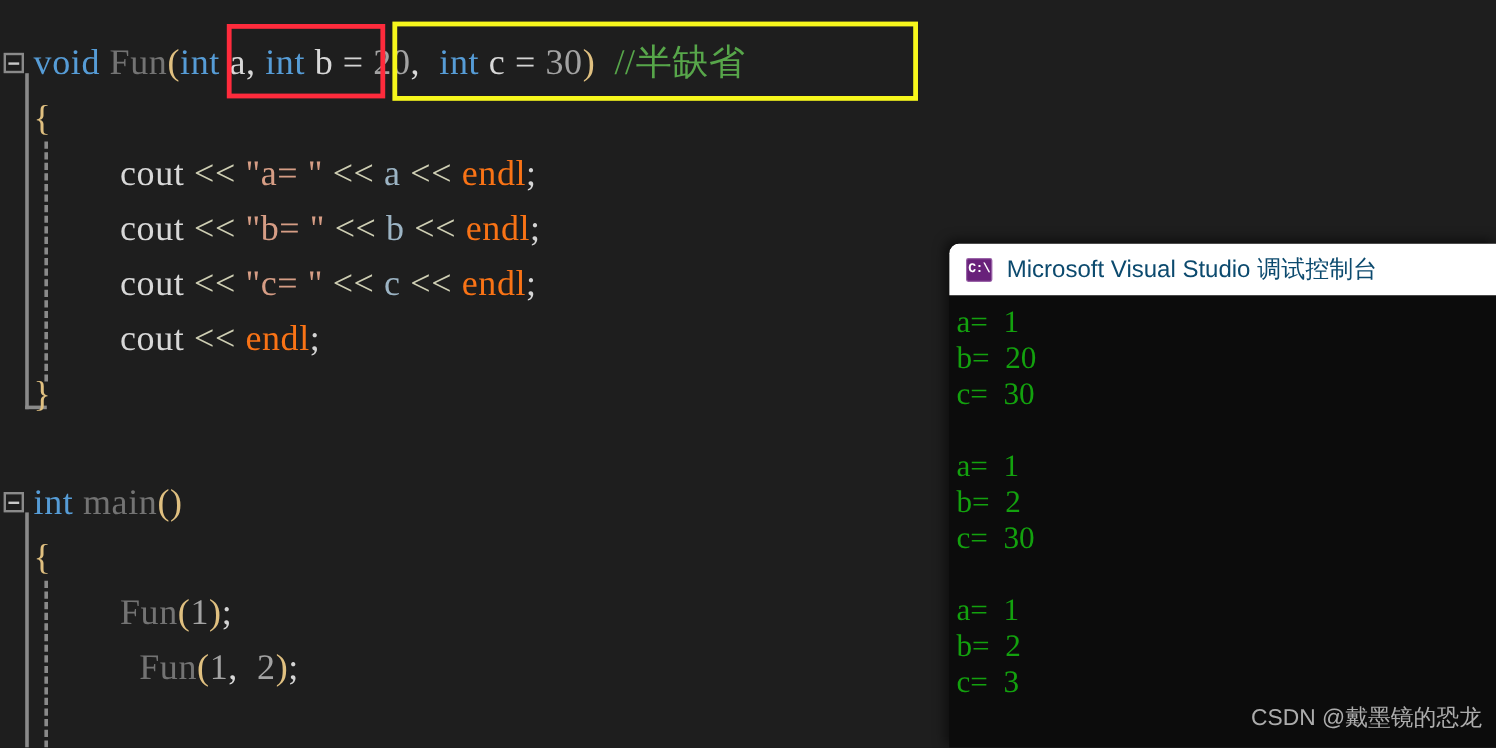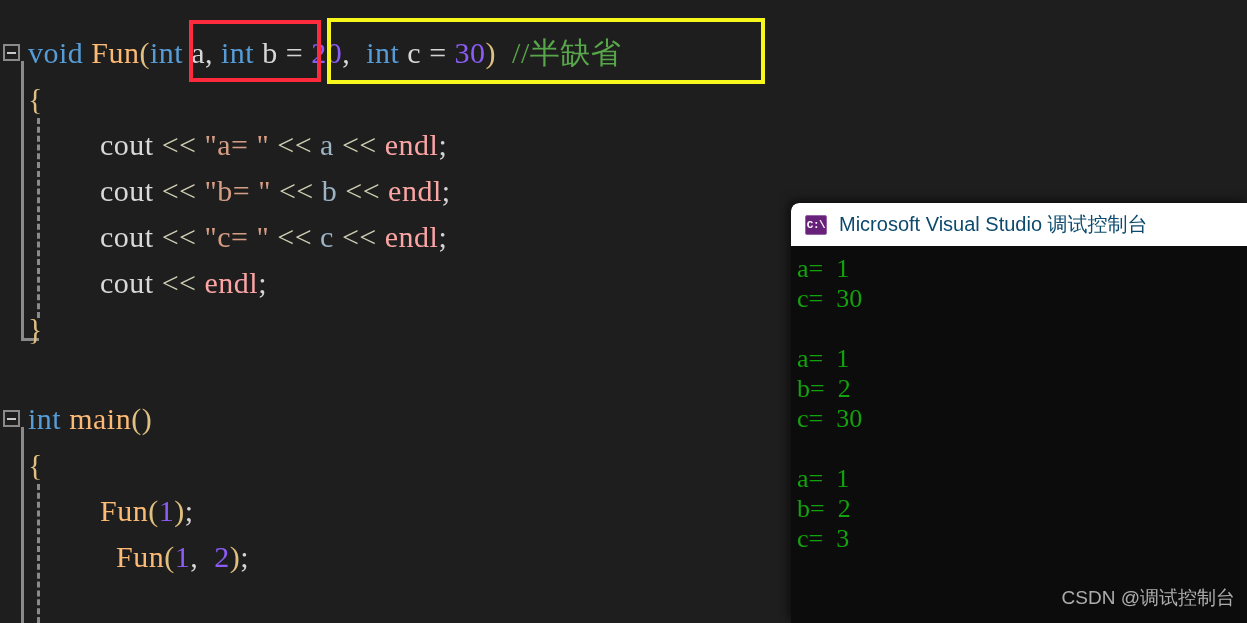--- a/index.html
+++ b/index.html
@@ -57,29 +57,29 @@
   
   .code-line {
     position: absolute;
     white-space: pre;
     font-size: 30px;
     line-height: 30px;
     letter-spacing: 0.5px;
     font-family: "Liberation Serif", "DejaVu Serif", serif;
   }
   .kw      { color: #569cd6; }   
-  .fn      { color: #fdba74; }   
+  .fn      { color: #737373; }   
   .plain   { color: #d8d8d8; }   
   .punct   { color: #d4d4d4; }   
   .brace   { color: #e0c080; }   
   .str     { color: #d69d85; }   
-  .num     { color: #8b5cf6; }   
+  .num     { color: #a3a3a3; }   
   .cmt     { color: #57a64a; }   
   .op      { color: #cfcfb4; }   
-  .endl    { color: #fca5a5; }   
+  .endl    { color: #f97316; }   
   .var     { color: #9cb4c4; }   
 
   
   .hl-box {
     position: absolute;
     box-sizing: border-box;
     background: transparent;
     pointer-events: none;
   }
   .hl-red    { border: 4px solid #ff2b3c; }
@@ -186,25 +186,26 @@
 
 <div id="console-window">
 
   <div id="console-titlebar">
     <div id="console-icon">C:\</div>
     <div id="console-title-text">Microsoft Visual Studio 调试控制台</div>
   </div>
 
   <div id="console-body">
     <div class="console-line">a=  1</div>
+    <div class="console-line">b=  20</div>
     <div class="console-line">c=  30</div>
     <div class="console-line blank"></div>
     <div class="console-line">a=  1</div>
     <div class="console-line">b=  2</div>
     <div class="console-line">c=  30</div>
     <div class="console-line blank"></div>
     <div class="console-line">a=  1</div>
     <div class="console-line">b=  2</div>
     <div class="console-line">c=  3</div>
 
-    <div id="watermark">CSDN @调试控制台</div>
+    <div id="watermark">CSDN @戴墨镜的恐龙</div>
   </div>
 </div>
 
 </body></html>

